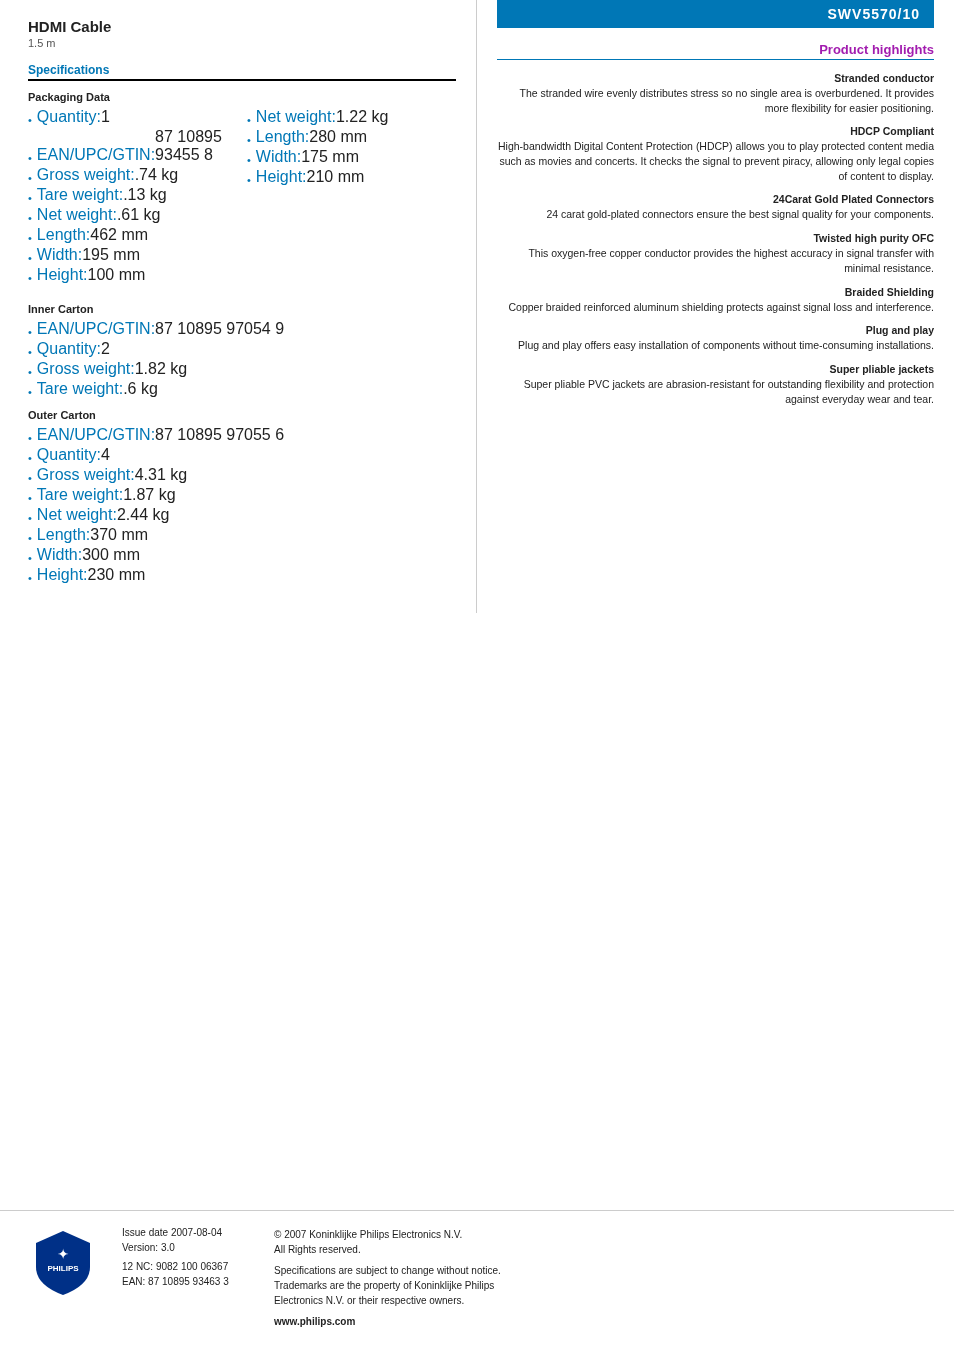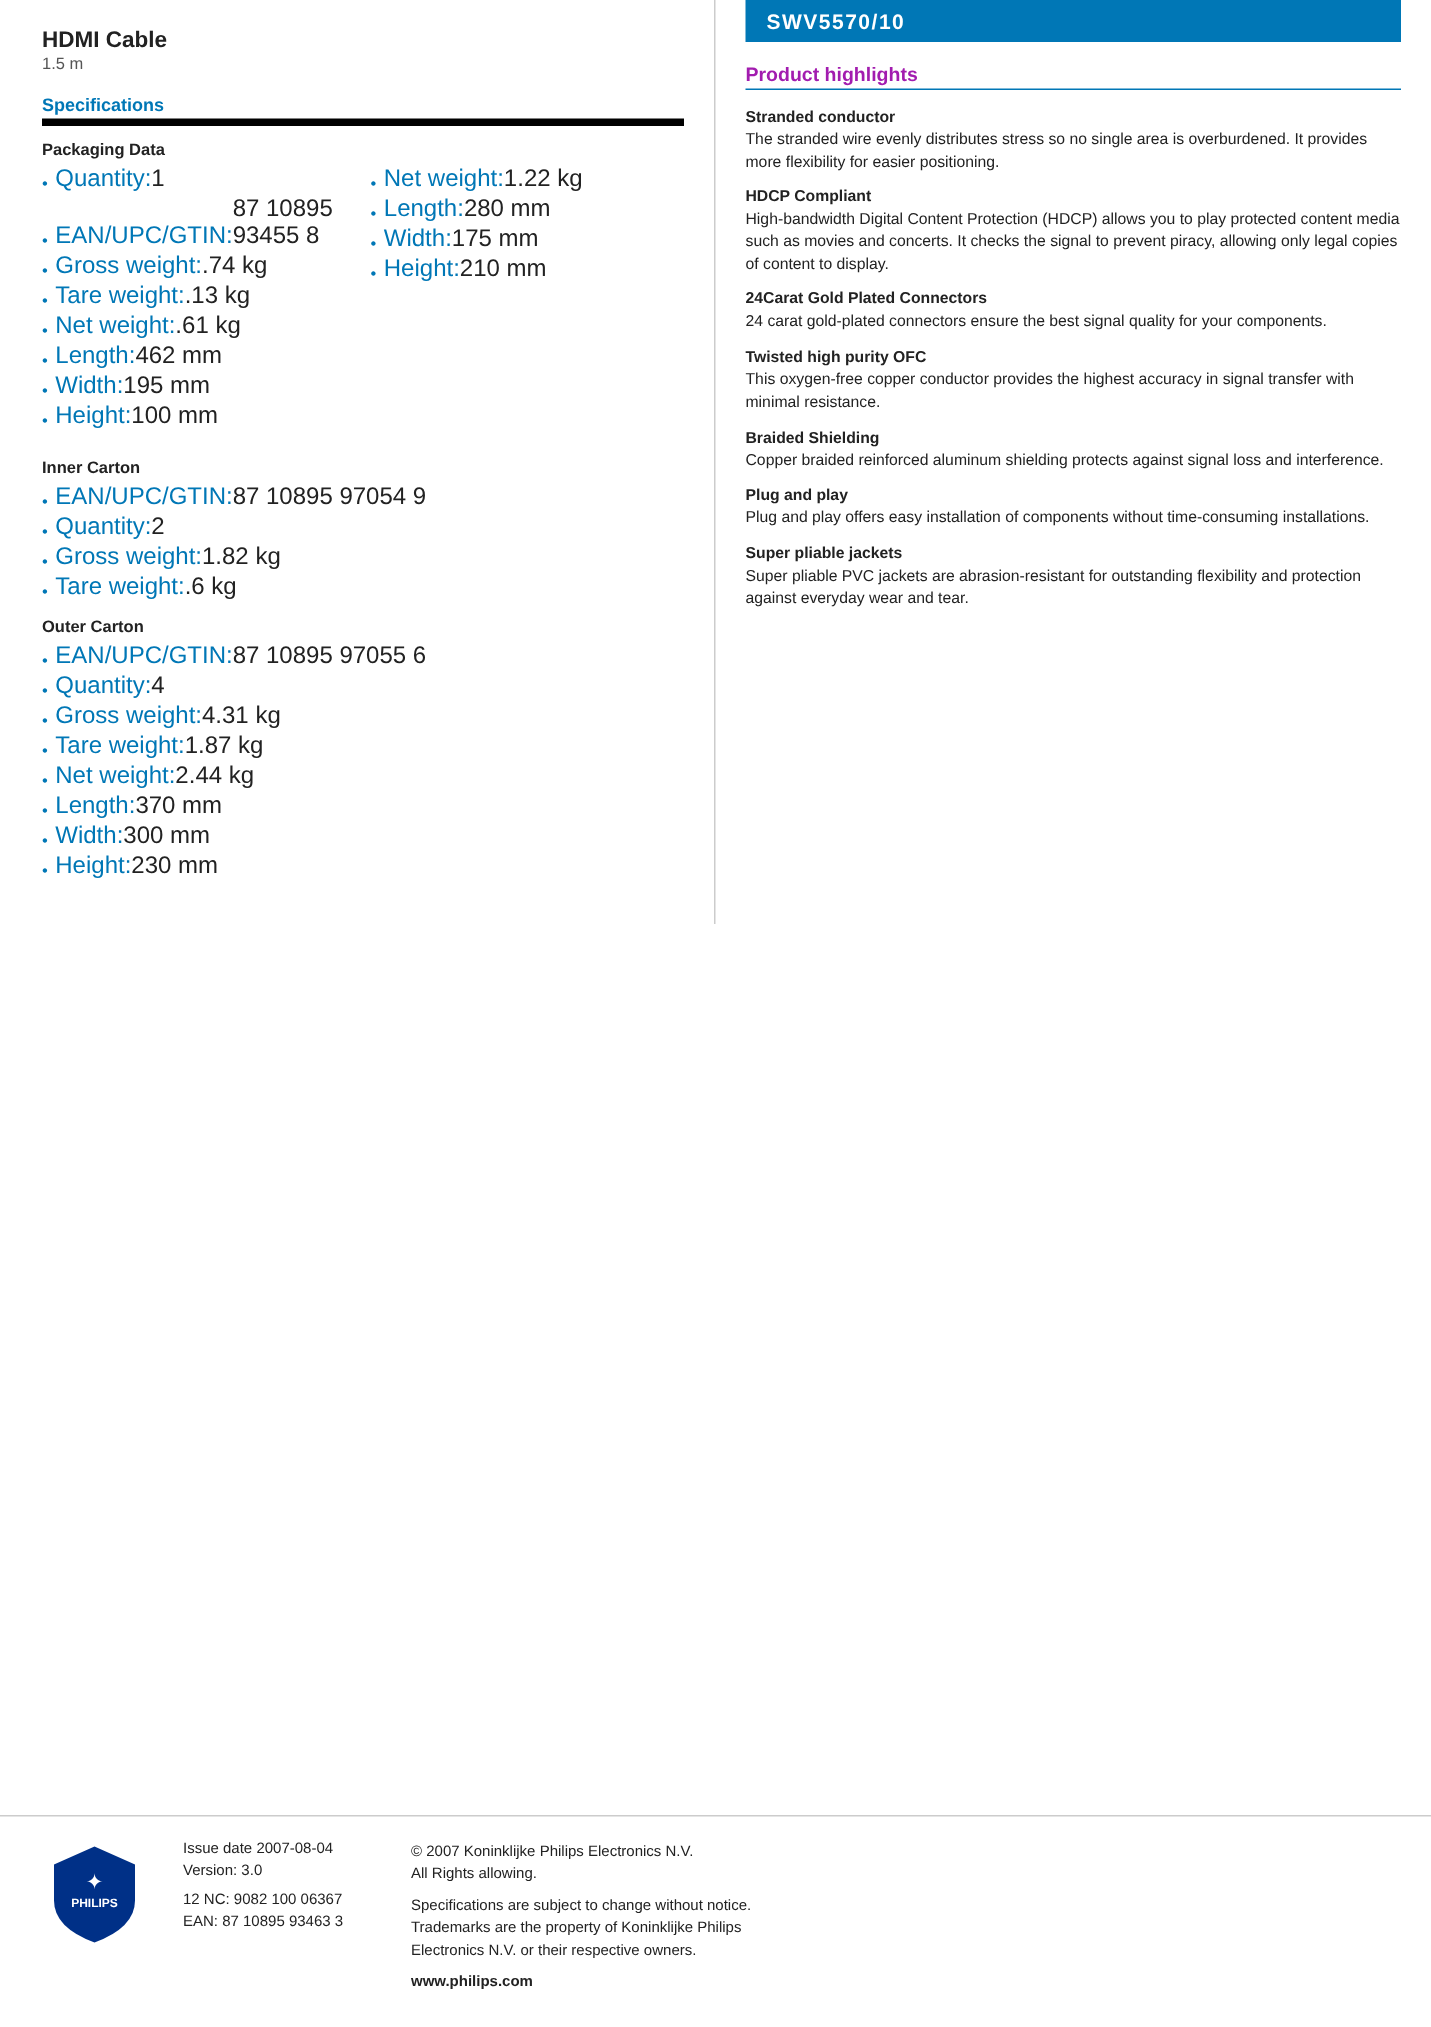--- a/index.html
+++ b/index.html
@@ -42,21 +42,21 @@
     .product-subtitle {
       font-size: 11px;
       color: #555;
       margin-bottom: 14px;
     }
 
     .section-heading {
       font-size: 12px;
       font-weight: bold;
       color: #0077b6;
-      border-bottom: 5px solid #000000;
+      border-bottom: 2px solid #000000;
       padding-bottom: 2px;
       margin-bottom: 10px;
     }
 
     .subsection-heading {
       font-size: 11px;
       font-weight: bold;
       color: #222;
       margin-bottom: 4px;
       margin-top: 10px;
@@ -89,20 +89,21 @@
     }
 
     .spec-value {
       color: #222;
     }
 
     
     .right-col {
       width: 50%;
       padding: 0 20px 20px 20px;
+      text-align: right;
     }
 
     .model-banner {
       background: #0077b6;
       color: #fff;
       font-size: 14px;
       font-weight: bold;
       padding: 6px 14px;
       margin-bottom: 14px;
       letter-spacing: 1px;
@@ -400,21 +401,21 @@
         <p>Issue date 2007-08-04</p>
         <p>Version: 3.0</p>
         <div class="footer-ids">
           <p>12 NC: 9082 100 06367</p>
           <p>EAN: 87 10895 93463 3</p>
         </div>
       </div>
       <div class="footer-right">
         <p>
           <span>© 2007 Koninklijke Philips Electronics N.V.</span><br>
-          <span>All Rights allowing.</span>
+          <span>All Rights reserved.</span>
         </p>
         <p>
           <span>Specifications are subject to change without notice.</span><br>
           <span>Trademarks are the property of Koninklijke Philips</span><br>
           <span>Electronics N.V. or their respective owners.</span>
         </p>
         <p>
           <strong class="philips-url">www.philips.com</strong>
         </p>
       </div>

